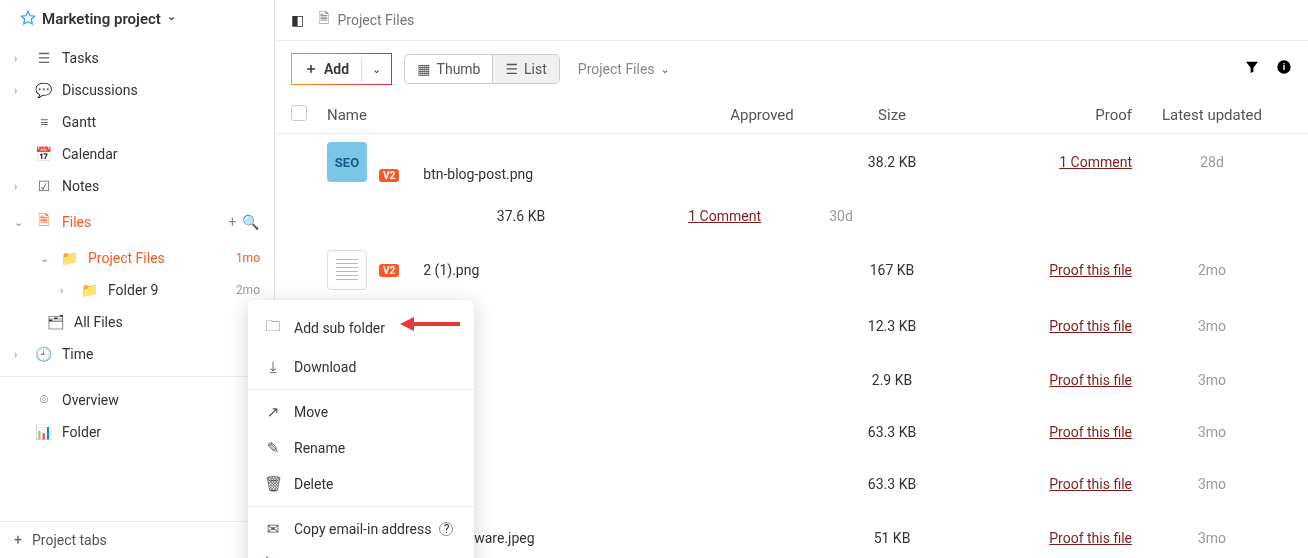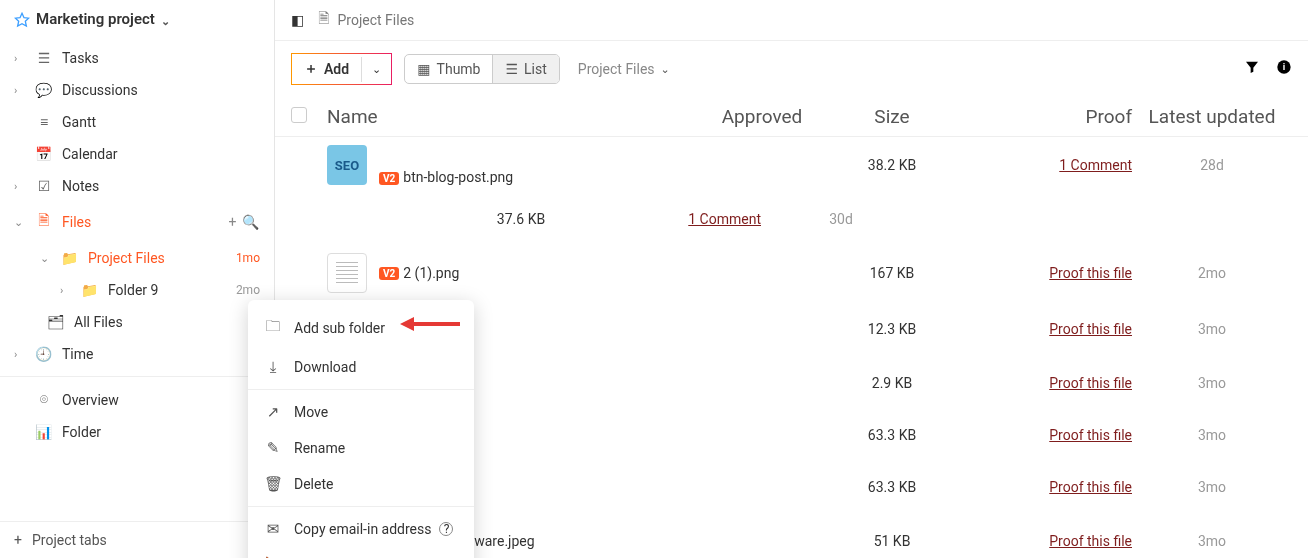--- a/index.html
+++ b/index.html
@@ -20,25 +20,26 @@
     
     .sidebar {
       width: 275px;
       border-right: 1px solid #e5e5e5;
       display: flex;
       flex-direction: column;
       position: relative;
     }
     .project-header {
       display: flex;
-      align-items: flex-end;
+      align-items: flex-start;
       padding: 10px 14px;
       gap: 6px;
       font-weight: 600;
       font-size: 15px;
+      margin-left: 6px;
     }
     .star-icon { color: #3b9eff; width: 16px; height: 16px; }
     .chevron { color: #555; font-size: 11px; }
     .sidebar-nav { flex: 1; overflow-y: auto; padding-top: 4px; }
     .nav-item {
       display: flex;
       align-items: center;
       padding: 8px 14px;
       gap: 10px;
       cursor: pointer;
@@ -139,21 +140,21 @@
       padding: 0 6px;
     }
     .toolbar-right { margin-left: auto; display: flex; gap: 16px; align-items: center; }
     .icon-btn { cursor: pointer; font-size: 16px; }
 
     
     .table-head {
       display: flex;
       padding: 8px 16px;
       color: #555;
-      font-size: 19px;
+      font-size: 15px;
       border-bottom: 1px solid #eee;
       align-items: center;
     }
     .col-check { width: 30px; }
     .col-name { flex: 1; padding-left: 6px; }
     .col-approved { width: 140px; text-align: center; }
     .col-size { width: 120px; text-align: center; }
     .col-proof { width: 180px; text-align: right; }
     .col-updated { width: 160px; text-align: center; }
     .checkbox {
@@ -186,21 +187,21 @@
     .thumb-white::after { content: ""; display: block; width: 60%; height: 60%; background: repeating-linear-gradient(#bbb, #bbb 1px, transparent 1px, transparent 4px); }
     .thumb-orange { background: #fff; border: 1px solid #ddd; position: relative; }
     .thumb-orange::after { content: ""; position: absolute; right: 0; top: 0; border-width: 0 20px 20px 0; border-style: solid; border-color: transparent #ff5722 transparent transparent; }
     .version-badge {
       background: #ff5722;
       color: #fff;
       font-size: 10px;
       font-weight: 700;
       padding: 1px 4px;
       border-radius: 3px;
-      margin-right: 4px;
+      margin-right: 24px;
     }
     .proof-link {
       color: #7f1d1d;
       text-decoration: underline;
       cursor: pointer;
     }
 
     
     .context-menu {
       position: absolute;

